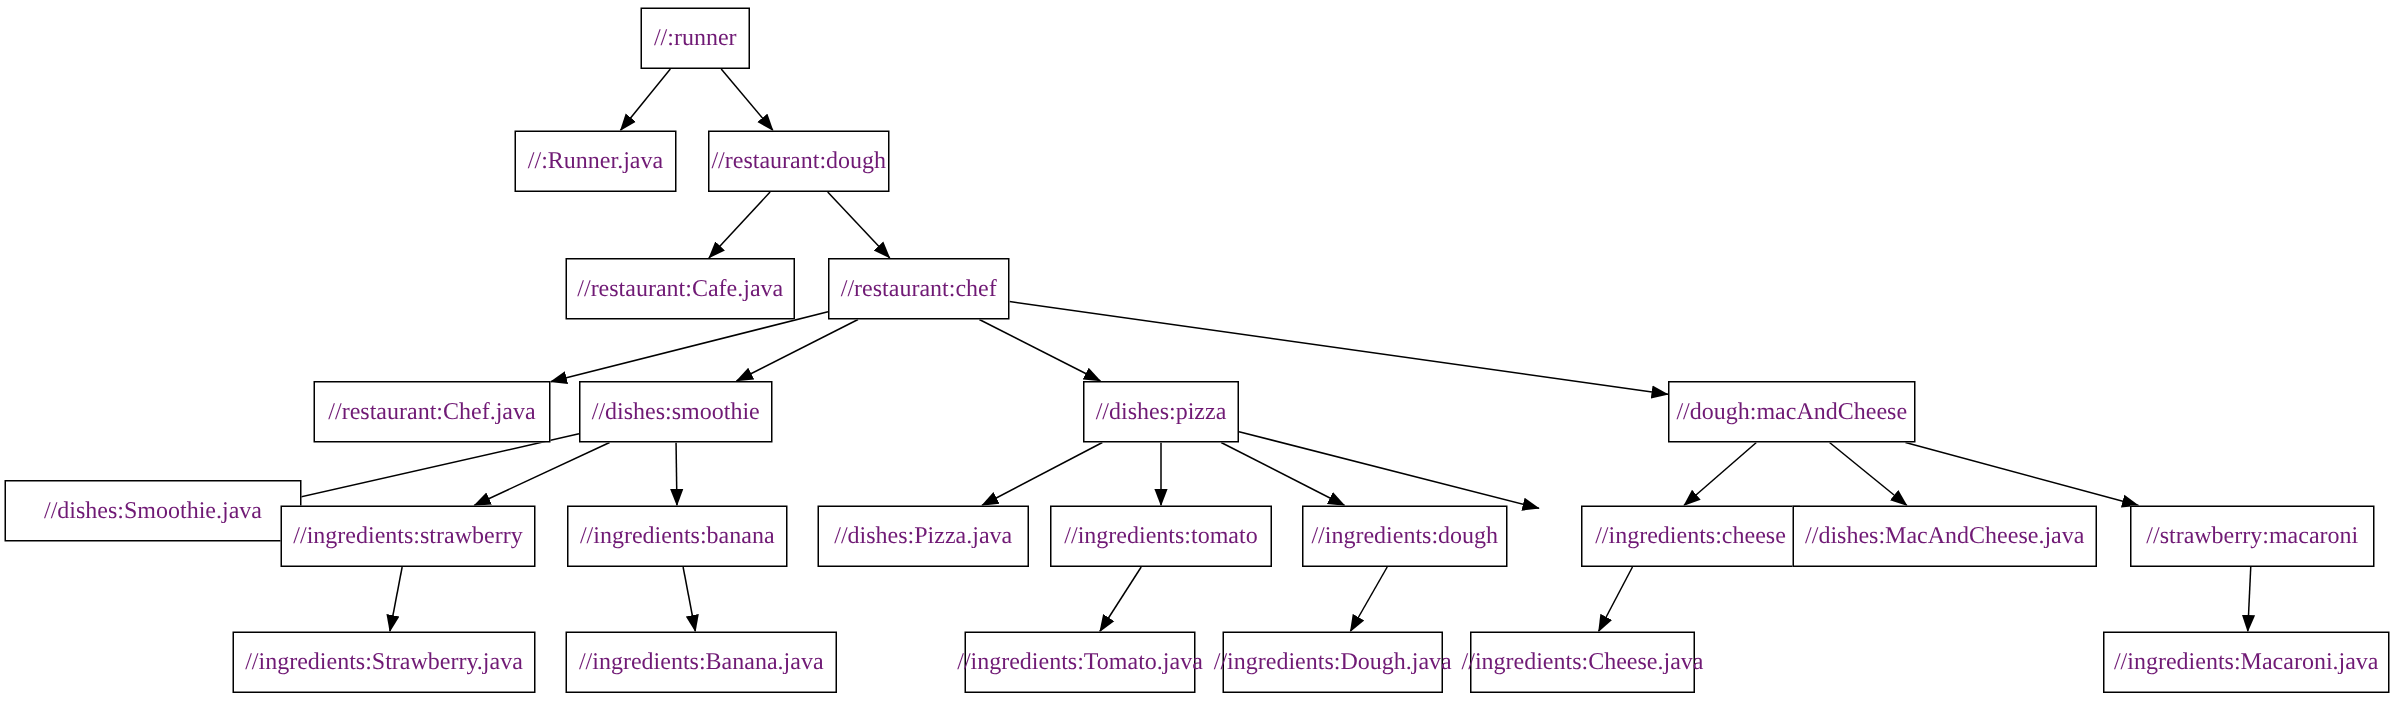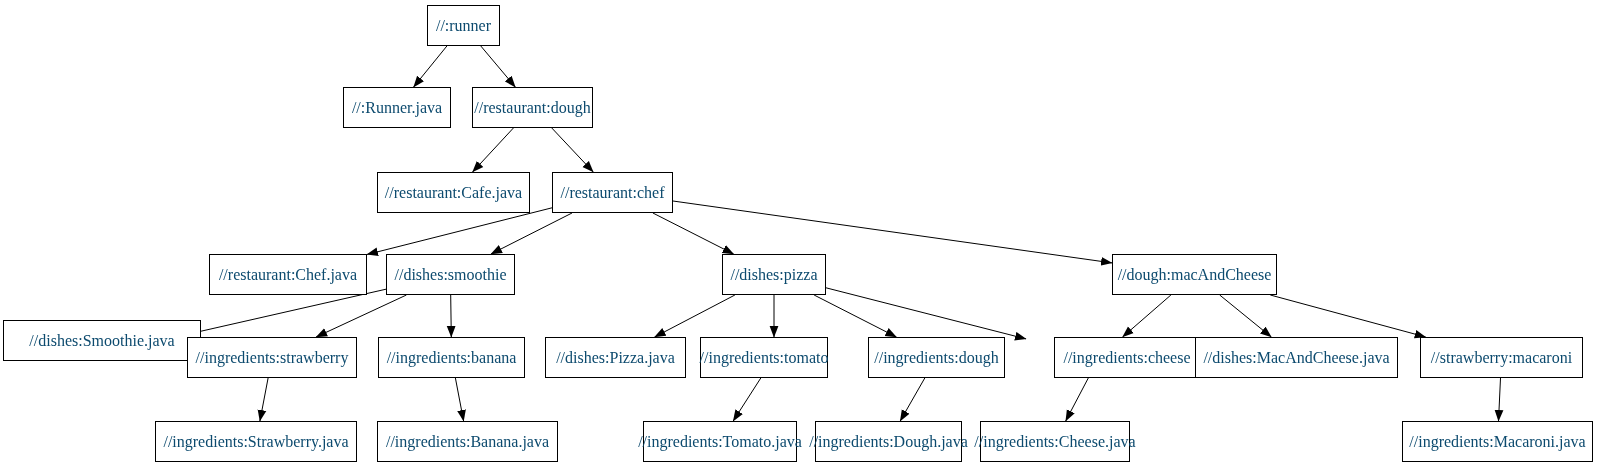--- a/index.html
+++ b/index.html
@@ -23,21 +23,21 @@
   }
   .graph-node {
     position: absolute;
     box-sizing: border-box;
     background: #ffffff;
     border: 1px solid #000000;
     display: flex;
     align-items: center;
     justify-content: center;
     font-size: 16px;
-    color: #0c4a6e;
+    color: #701a75;
     white-space: nowrap;
     line-height: 1;
   }
 </style>
 </head>
 <body>
 
 <div id="canvas">
   <svg id="edge-layer" width="1600" height="468" viewBox="0 0 1600 468" xmlns="http://www.w3.org/2000/svg">
     <defs>
@@ -79,21 +79,21 @@
       <div class="graph-node" style="left: 377px; top: 172px; width: 153px; height: 41px; background: rgb(255, 255, 255); border-color: rgb(0, 0, 0); text-align: right;">//restaurant:Cafe.java</div>
       <div class="graph-node" style="left: 552px; top: 172px; width: 121px; height: 41px; background: rgb(255, 255, 255); border-color: rgb(0, 0, 0);">//restaurant:chef</div>
       <div class="graph-node" style="left: 209px; top: 254px; width: 158px; height: 41px; background: rgb(255, 255, 255); border-color: rgb(0, 0, 0);">//restaurant:Chef.java</div>
       <div class="graph-node" style="left: 386px; top: 254px; width: 129px; height: 41px; background: rgb(255, 255, 255); border-color: rgb(0, 0, 0);">//dishes:smoothie</div>
       <div class="graph-node" style="left: 722px; top: 254px; width: 104px; height: 41px; background: rgb(255, 255, 255); border-color: rgb(0, 0, 0);">//dishes:pizza</div>
       <div class="graph-node" style="left: 1112px; top: 254px; width: 165px; height: 41px; background: rgb(255, 255, 255); border-color: rgb(0, 0, 0);">//dough:macAndCheese</div>
       <div class="graph-node" style="left: 3px; top: 320px; width: 198px; height: 41px; background: rgb(255, 255, 255); border-color: rgb(0, 0, 0);">//dishes:Smoothie.java</div>
       <div class="graph-node" style="left: 187px; top: 337px; width: 170px; height: 41px; background: rgb(255, 255, 255); border-color: rgb(0, 0, 0);">//ingredients:strawberry</div>
       <div class="graph-node" style="left: 378px; top: 337px; width: 147px; height: 41px; background: rgb(255, 255, 255); border-color: rgb(0, 0, 0);">//ingredients:banana</div>
       <div class="graph-node" style="left: 545px; top: 337px; width: 141px; height: 41px; background: rgb(255, 255, 255); border-color: rgb(0, 0, 0);">//dishes:Pizza.java</div>
-      <div class="graph-node" style="left: 700px; top: 337px; width: 128px; height: 41px; background: rgb(255, 255, 255); border-color: rgb(0, 0, 0);">//ingredients:tomato</div>
+      <div class="graph-node" style="left: 700px; top: 337px; width: 148px; height: 41px; background: rgb(255, 255, 255); border-color: rgb(0, 0, 0);">//ingredients:tomato</div>
       <div class="graph-node" style="left: 868px; top: 337px; width: 137px; height: 41px; background: rgb(255, 255, 255); border-color: rgb(0, 0, 0);">//ingredients:dough</div>
       <div class="graph-node" style="left: 1026px; top: 337px; width: 146px; height: 41px; background: rgb(255, 255, 255); border-color: rgb(0, 0, 0); margin-left: 28px;">//ingredients:cheese</div>
       <div class="graph-node" style="left: 1195px; top: 337px; width: 203px; height: 41px; background: rgb(255, 255, 255); border-color: rgb(0, 0, 0);">//dishes:MacAndCheese.java</div>
       <div class="graph-node" style="left: 1420px; top: 337px; width: 163px; height: 41px; background: rgb(255, 255, 255); border-color: rgb(0, 0, 0);">//strawberry:macaroni</div>
       <div class="graph-node" style="left: 155px; top: 421px; width: 202px; height: 41px; background: rgb(255, 255, 255); border-color: rgb(0, 0, 0);">//ingredients:Strawberry.java</div>
       <div class="graph-node" style="left: 377px; top: 421px; width: 181px; height: 41px; background: rgb(255, 255, 255); border-color: rgb(0, 0, 0);">//ingredients:Banana.java</div>
       <div class="graph-node" style="left: 643px; top: 421px; width: 154px; height: 41px; background: rgb(255, 255, 255); border-color: rgb(0, 0, 0);">//ingredients:Tomato.java</div>
       <div class="graph-node" style="left: 815px; top: 421px; width: 147px; height: 41px; background: rgb(255, 255, 255); border-color: rgb(0, 0, 0);">//ingredients:Dough.java</div>
       <div class="graph-node" style="left: 980px; top: 421px; width: 150px; height: 41px; background: rgb(255, 255, 255); border-color: rgb(0, 0, 0);">//ingredients:Cheese.java</div>
       <div class="graph-node" style="left: 1402px; top: 421px; width: 191px; height: 41px; background: rgb(255, 255, 255); border-color: rgb(0, 0, 0);">//ingredients:Macaroni.java</div>

